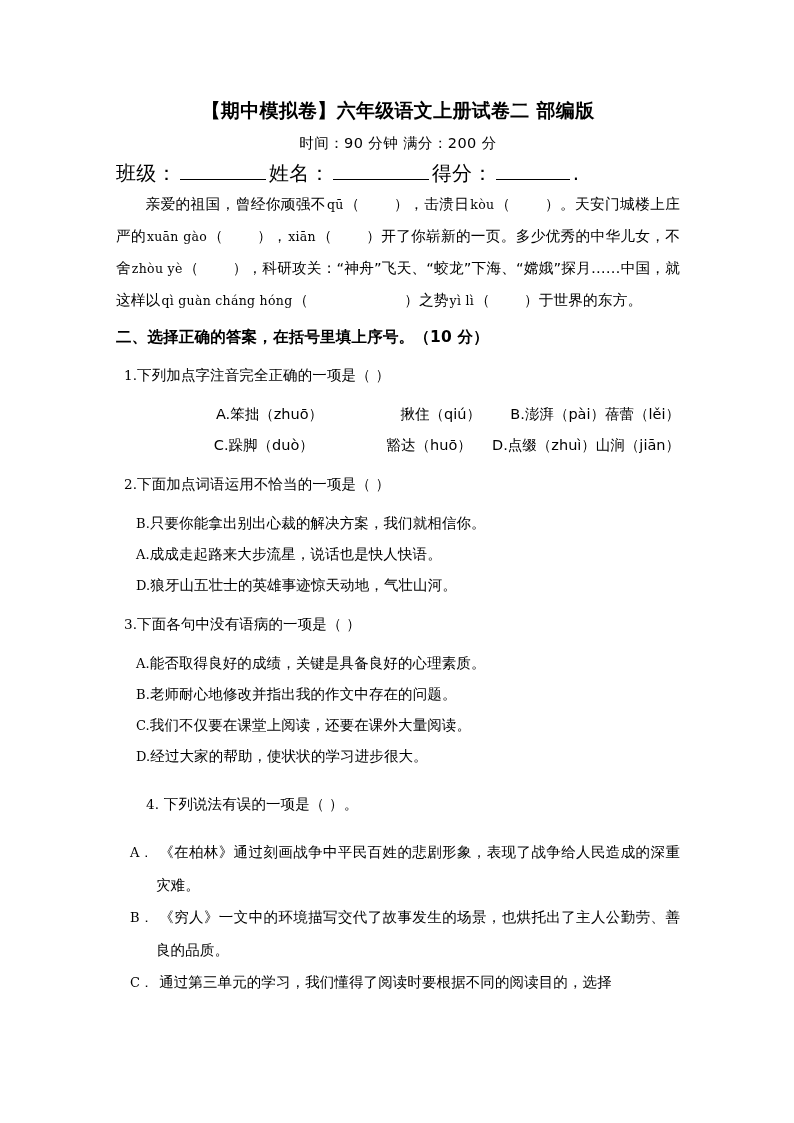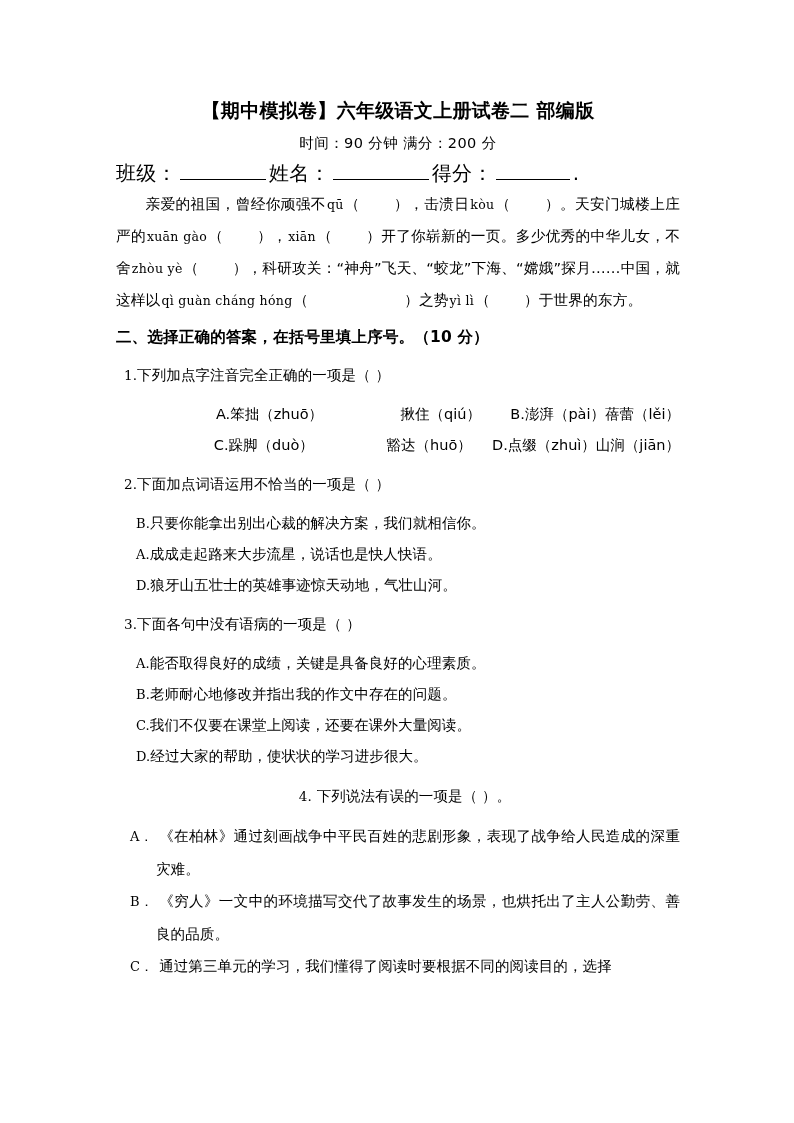--- a/index.html
+++ b/index.html
@@ -123,24 +123,23 @@
     text-align: right;
   }
   .opt-row .cell { display: inline-block; }
   .opt-row .c1 { width: 126px; }
   .opt-row .c2 { width: 158px; }
   .opt-row .c3 { width: 124px; }
 
   .q4-line {
     font-size: 14.5px;
     line-height: 32px;
-    margin: 8px;
+    margin: 16px;
     padding-left: 14px;
     letter-spacing: 0.1px;
-    text-align: center;
   }
   .q4-opt {
     font-size: 14.5px;
     line-height: 32px;
     margin: 0;
     padding-left: 40px;
     text-indent: -26px;
     text-align: justify;
     text-justify: inter-ideograph;
     letter-spacing: 0.1px;

